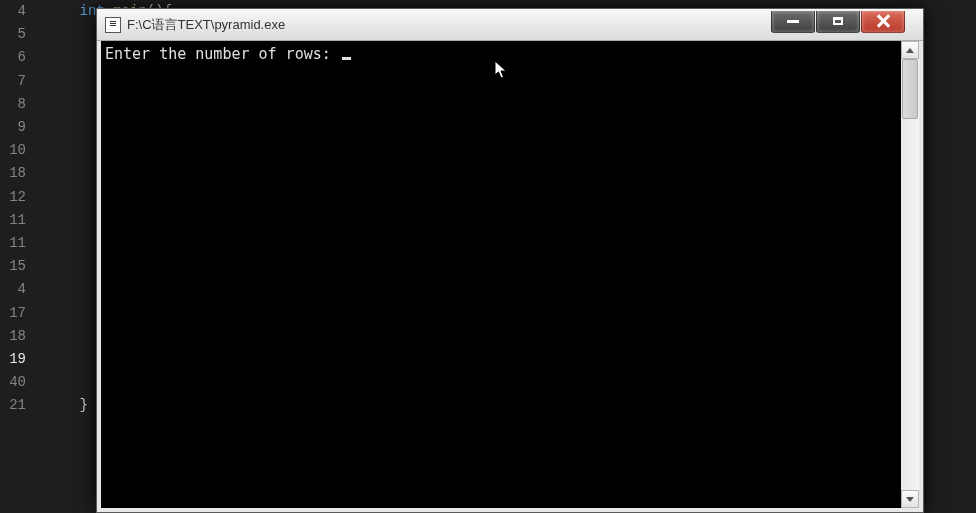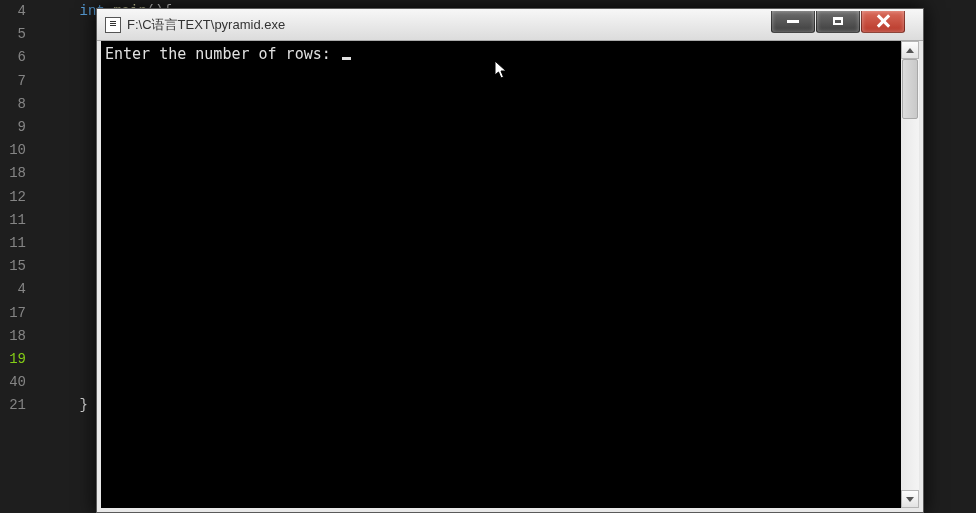--- a/index.html
+++ b/index.html
@@ -22,21 +22,21 @@
       line-height: 23.2px;
     }
     .gutter {
       width: 36px;
       text-align: right;
       padding-right: 10px;
       color: #858585;
       user-select: none;
     }
     .gutter .ln { display: block; }
-    .gutter .ln.active { color: #84cc16; }
+    .gutter .ln.active { color: #e5e5e5; }
     .code {
       padding-left: 10px;
       white-space: pre;
     }
     .kw { color: #569cd6; }
     .fn { color: #dcdcaa; }
     .paren { color: #d4d4d4; }
     .ident { color: #9cdcfe; }
     .code-line { display: block; }
 

